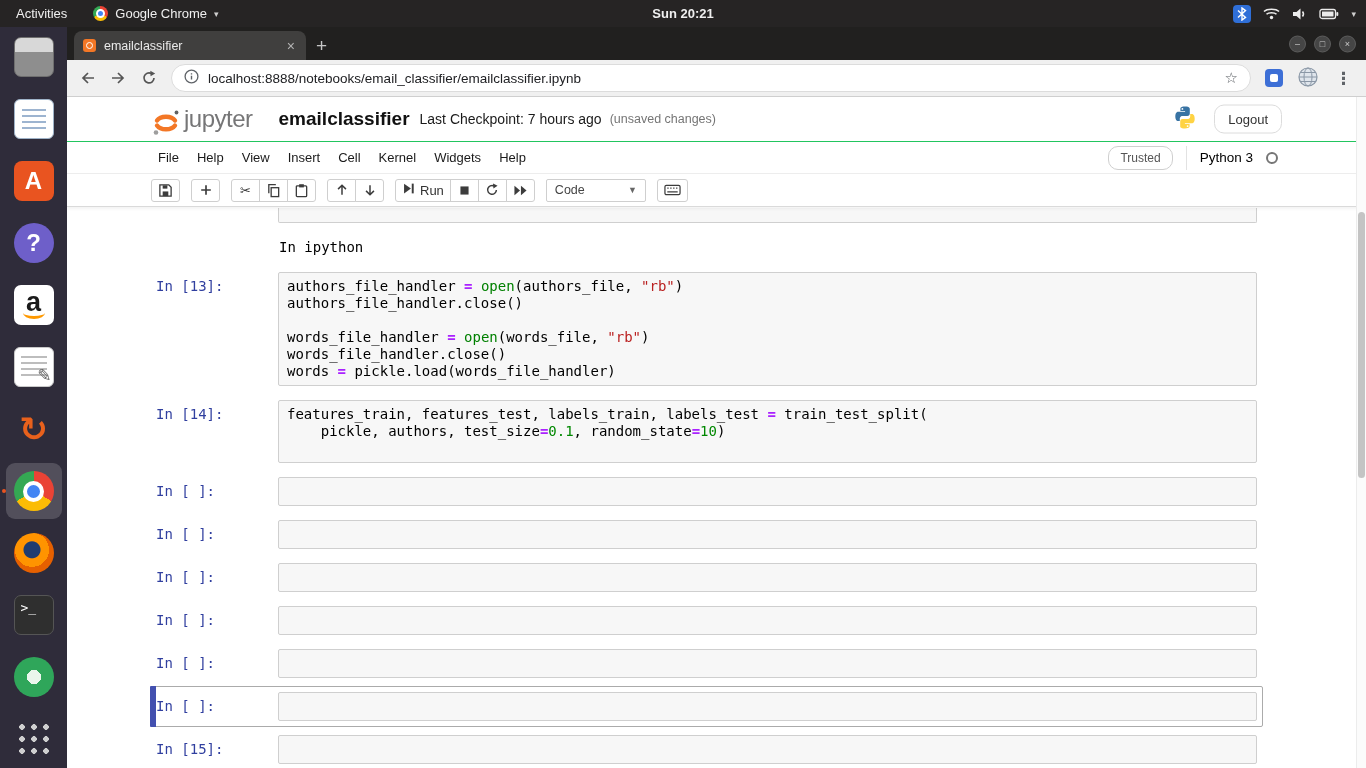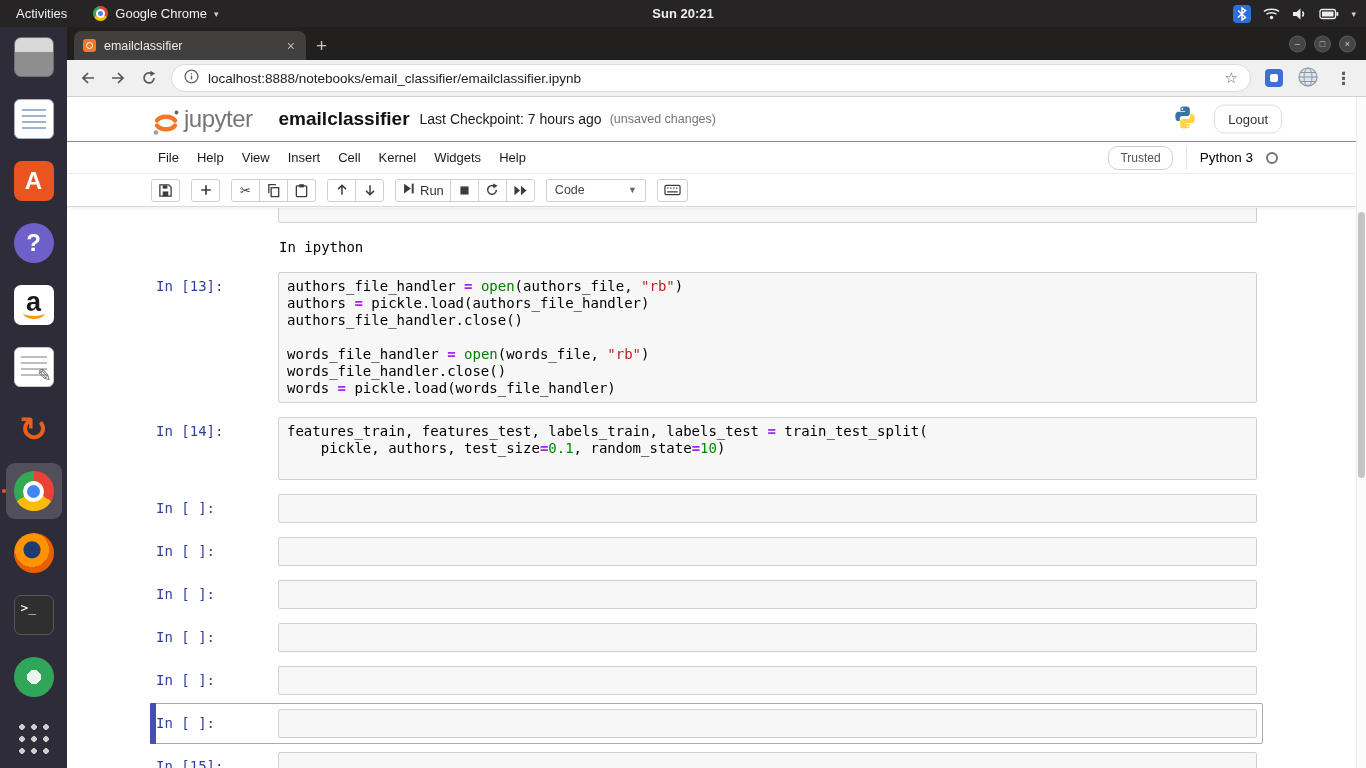--- a/index.html
+++ b/index.html
@@ -433,21 +433,20 @@
               <div class="prompt"></div>
               <div class="inputarea">
                 <div class="outputtext">In ipython</div>
               </div>
             </div>
             <div class="cell">
               <div class="prompt">In [13]:</div>
               <div class="inputarea">
                 <div class="inputbox">
                   <div class="codeline"><span>authors_file_handler </span><span class="tok-op">=</span><span> </span><span class="tok-builtin">open</span><span>(authors_file, </span><span class="tok-str">"rb"</span><span>)</span></div>
-                  <div class="codeline"><span>authors </span><span class="tok-op">=</span><span> pickle.load(authors_file_handler)</span></div>
                   <div class="codeline"><span>authors_file_handler.close()</span></div>
                   <div class="codeline">&nbsp;</div>
                   <div class="codeline"><span>words_file_handler </span><span class="tok-op">=</span><span> </span><span class="tok-builtin">open</span><span>(words_file, </span><span class="tok-str">"rb"</span><span>)</span></div>
                   <div class="codeline"><span>words_file_handler.close()</span></div>
                   <div class="codeline"><span>words </span><span class="tok-op">=</span><span> pickle.load(words_file_handler)</span></div>
                 </div>
               </div>
             </div>
             <div class="cell">
               <div class="prompt">In [14]:</div>

